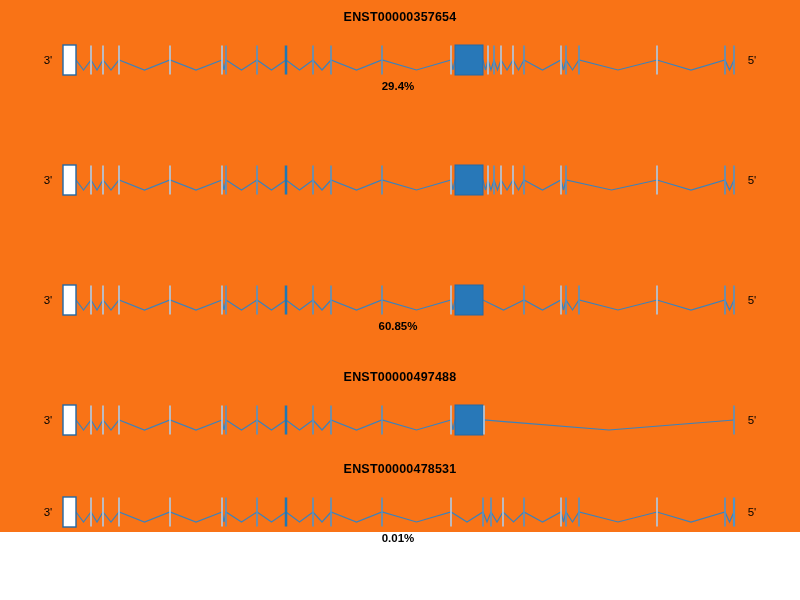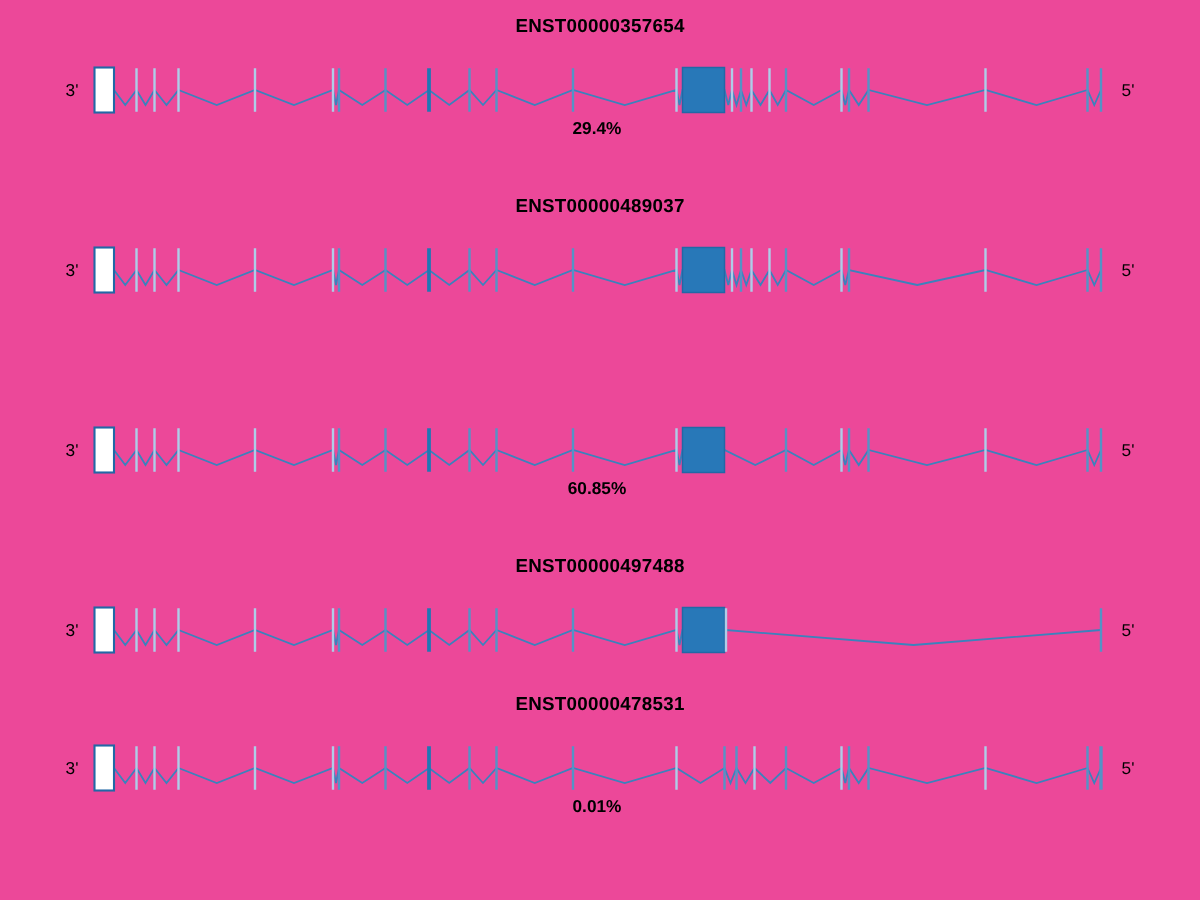--- a/index.html
+++ b/index.html
@@ -7,22 +7,22 @@
     padding: 0;
     width: 800px;
     height: 600px;
     background: #ffffff;
     overflow: hidden;
     font-family: "Liberation Sans", sans-serif;
   }
   #figure {
     position: relative;
     width: 800px;
-    height: 600px;
-    background: #ec4899;
+    height: 532px;
+    background: #f97316;
   }
   .row {
     position: absolute;
     left: 0;
     width: 800px;
     height: 120px;
   }
   .row-title {
     position: absolute;
     top: 10px;
@@ -87,21 +87,20 @@
         <rect x="578.2" y="15.5" width="1.6" height="29" fill="#5493c6"></rect>
         <rect x="656.2" y="15.5" width="1.6" height="29" fill="#aecde8"></rect>
         <rect x="724.2" y="15.5" width="1.6" height="29" fill="#5493c6"></rect>
         <rect x="733.2" y="15.5" width="1.6" height="29" fill="#5493c6"></rect>
         <text x="48" y="34" text-anchor="middle" class="end-label">3'</text>
         <text x="752" y="34" text-anchor="middle" class="end-label">5'</text>
       </svg>
       <div class="row-usage">29.4%</div>
     </section>
     <section class="row" style="top: 120px;">
-      <div class="row-title">ENST00000489037</div>
       <svg width="800" height="60" class="row-svg">
         <path d="M 76 30 L 83.5 40 L 91 30 L 97 40 L 103 30 L 111 40 L 119 30 L 144.5 40 L 170 30 L 196 40 L 222 30 L 224 40 L 226 30 L 241.5 40 L 257 30 L 271.5 40 L 286 30 L 299.5 40 L 313 30 L 322 40 L 331 30 L 356.5 40 L 382 30 L 416.5 40 L 451 30 L 453 40 L 455 30 L 483 30 L 485.5 40 L 488 30 L 491 40 L 494 30 L 497.5 40 L 501 30 L 507 40 L 513 30 L 518.5 40 L 524 30 L 542.5 40 L 561 30 L 563.5 40 L 566 30 L 611.5 40 L 657 30 L 691 40 L 725 30 L 729.5 40 L 734 30" fill="none" stroke="#3b82bd" stroke-width="1.2"></path>
         <rect x="63" y="15" width="13" height="30" fill="#ffffff" stroke="#2268a6" stroke-width="1.4"></rect>
         <rect x="90.2" y="15.5" width="1.6" height="29" fill="#aecde8"></rect>
         <rect x="102.2" y="15.5" width="1.6" height="29" fill="#aecde8"></rect>
         <rect x="118.2" y="15.5" width="1.6" height="29" fill="#aecde8"></rect>
         <rect x="169.2" y="15.5" width="1.6" height="29" fill="#aecde8"></rect>
         <rect x="221.2" y="15.5" width="1.6" height="29" fill="#aecde8"></rect>
         <rect x="225.2" y="15.5" width="1.6" height="29" fill="#5493c6"></rect>
         <rect x="256.2" y="15.5" width="1.6" height="29" fill="#5493c6"></rect>

